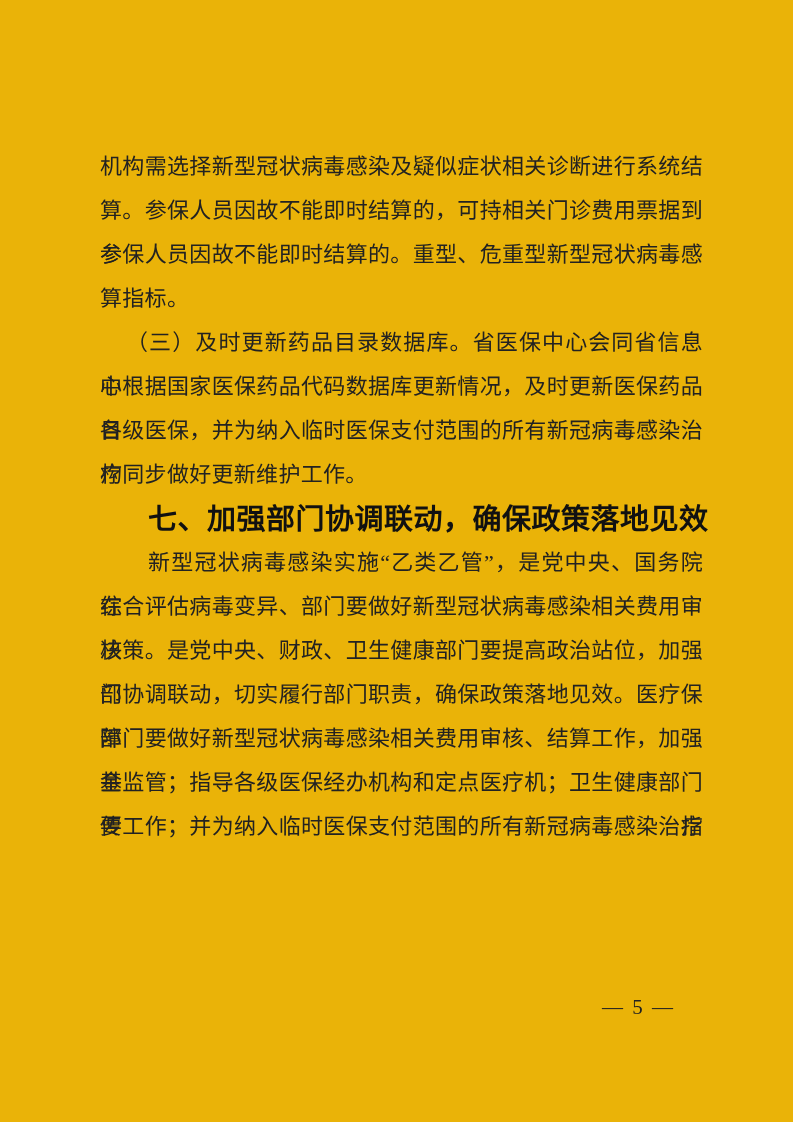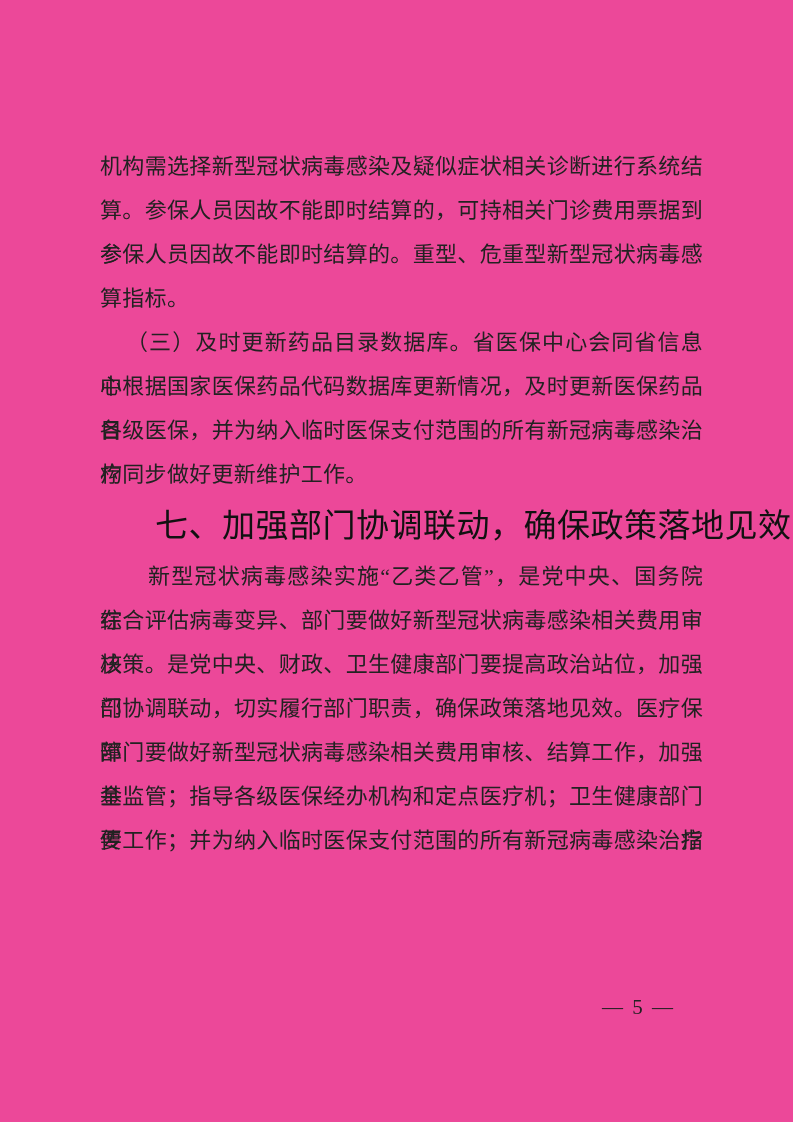--- a/index.html
+++ b/index.html
@@ -4,21 +4,21 @@
 <style>
   html, body {
     margin: 0;
     padding: 0;
     background: #ffffff;
   }
   .page {
     position: relative;
     width: 793px;
     height: 1122px;
-    background: #ec4899;
+    background: #eab308;
     overflow: hidden;
     font-family: "Liberation Serif", "DejaVu Serif", serif;
     color: #222222;
   }
   .content {
     position: absolute;
     left: 100px;
     top: 145px;
     width: 603px;
   }
@@ -33,24 +33,24 @@
     white-space: normal;
     text-align: justify;
     text-align-last: justify;
     text-justify: inter-character;
   }
   .indent1 { text-indent: 26px; }
   .indent2 { text-indent: 48px; }
   .heading {
     height: 44px;
     line-height: 44px;
-    margin: 7px;
+    margin: 0;
     font-family: "Liberation Sans", "DejaVu Sans", sans-serif;
-    font-weight: normal;
-    font-size: 33px;
+    font-weight: bold;
+    font-size: 29px;
     color: #111111;
     text-indent: 48px;
     letter-spacing: 0.5px;
     white-space: nowrap;
   }
   .footer {
     position: absolute;
     top: 995px;
     right: 118px;
     font-size: 21px;

